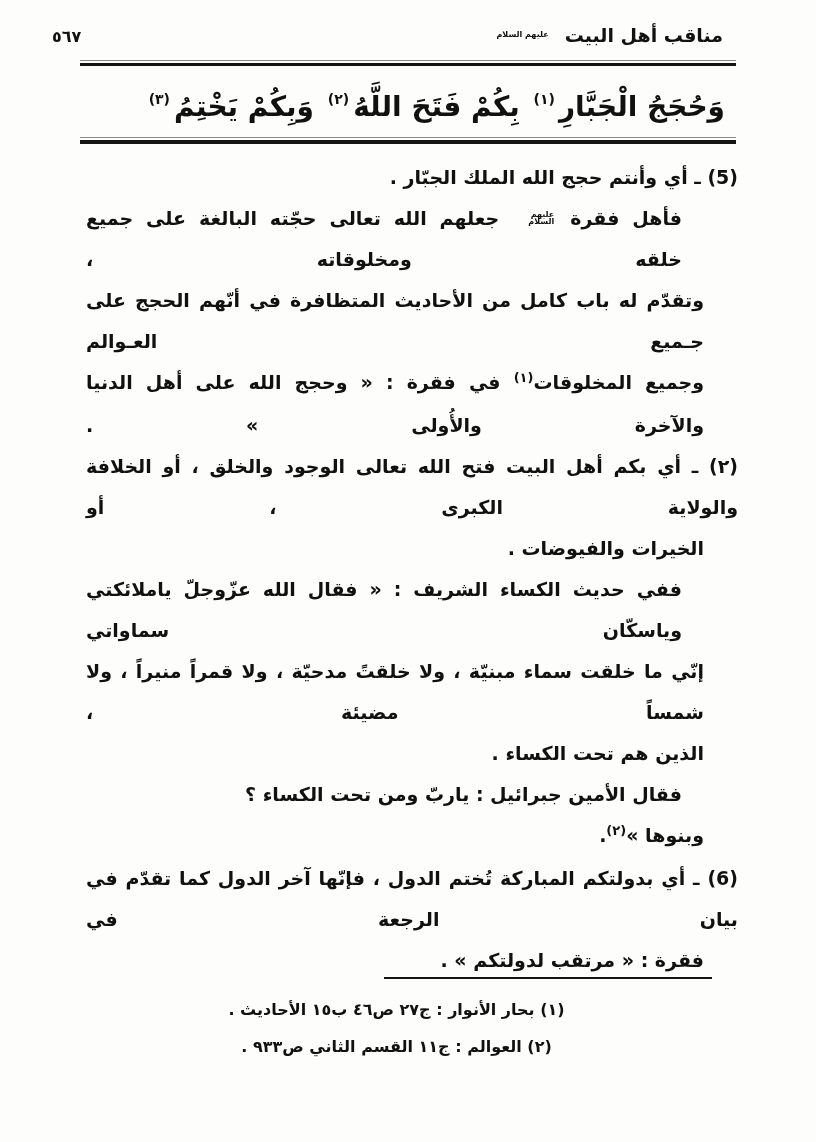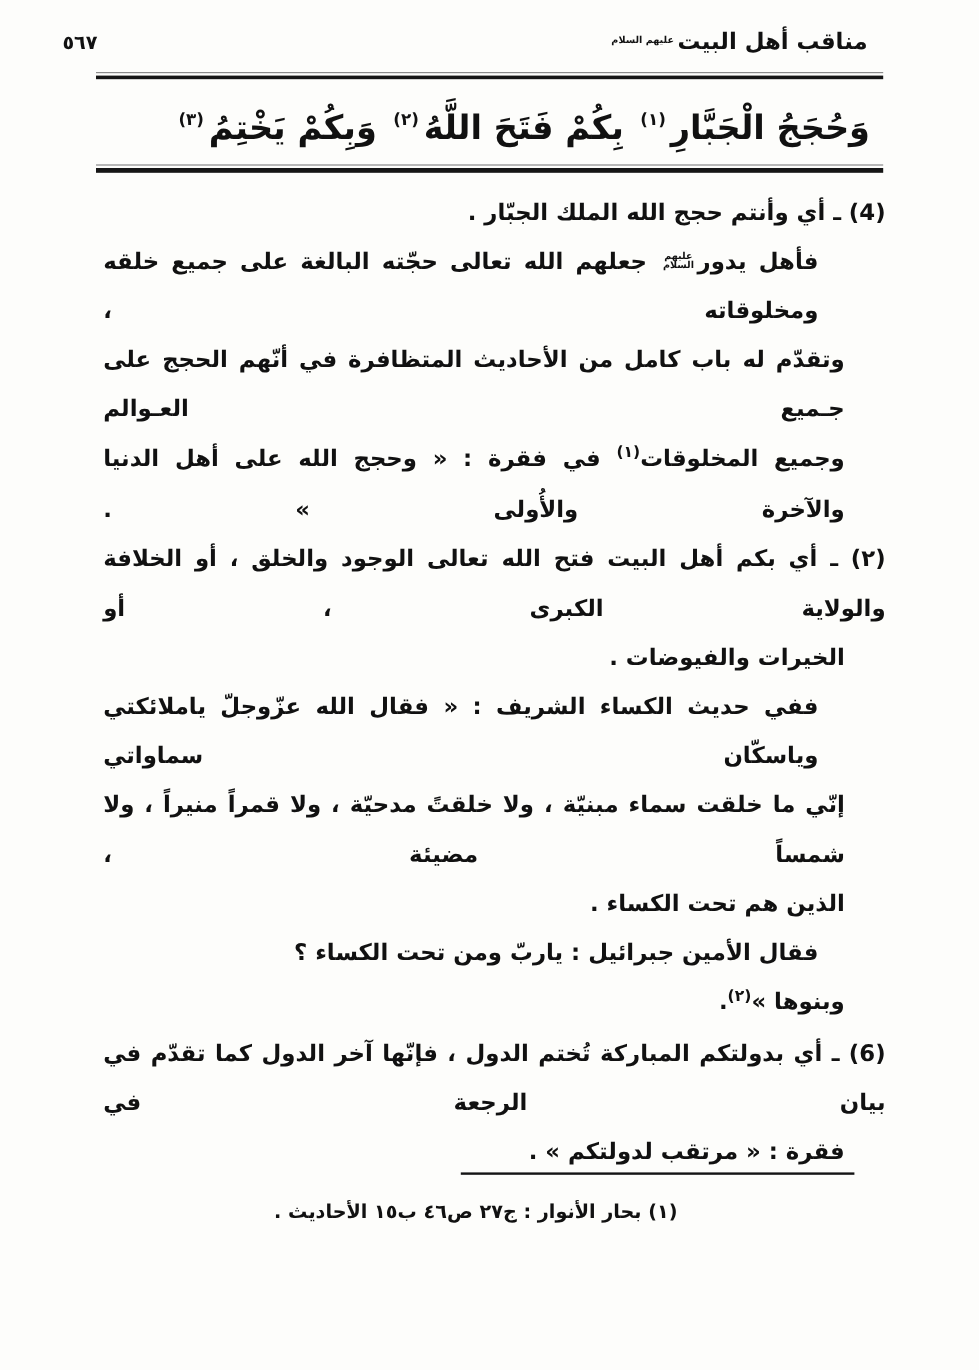--- a/index.html
+++ b/index.html
@@ -14,22 +14,22 @@
   }
   
   .header{
     position:absolute;top:24px;right:93px;left:52px;
     display:flex;justify-content:space-between;align-items:baseline;
   }
   .header-title{font-size:19px;font-weight:700;white-space:nowrap;}
   .page-number{font-size:16px;font-weight:700;}
   .sym{
     display:inline-block;width:26px;vertical-align:middle;
-    font-size:8px;line-height:7px;font-weight:700;text-align:center;
-    margin:0 3px;position:relative;top:-2px;
+    font-size:8px;line-height:7px;font-weight:700;
+    margin:0 16px;position:relative;top:-2px;
   }
   
   .rule{position:absolute;right:80px;left:80px;}
   .rule .thin{height:1px;background:#8a8a8a;margin-bottom:2px;}
   .rule .thick{height:3px;background:#151515;}
   .rule-head{top:60px;}
   .rule-title{top:137px;}
   .rule-title .thick{height:4px;}
   
   .verse-title{
@@ -81,23 +81,23 @@
     <span>وَبِكُمْ يَخْتِمُ</span><span class="vsup">(٣)</span>
   </div>
 
   <div class="rule rule-title">
     <div class="thin"></div>
     <div class="thick"></div>
   </div>
 
   <div class="body-text">
 
-    <div class="line l-short l-marker">(4) ـ أي وأنتم حجج الله الملك الجبّار .</div>
+    <div class="line l-short l-marker">(5) ـ أي وأنتم حجج الله الملك الجبّار .</div>
 
-    <div class="line l-just l-indent"><span>فأهل يدور</span><span class="sym">عليهم السلام</span>
+    <div class="line l-just l-indent"><span>فأهل فقرة</span><span class="sym">عليهم السلام</span>
       <span>جعلهم الله تعالى حجّته البالغة على جميع خلقه ومخلوقاته ،</span></div>
 
     <div class="line l-just">وتقدّم له باب كامل من الأحاديث المتظافرة في أنّهم الحجج على جـميع العـوالم</div>
 
     <div class="line l-just"><span>وجميع المخلوقات</span><span class="bsup">(١)</span>
       <span>في فقرة : « وحجج الله على أهل الدنيا والآخرة والأُولى » .</span></div>
 
     <div class="line l-just l-marker">(٢) ـ أي بكم أهل البيت فتح الله تعالى الوجود والخلق ، أو الخلافة والولاية الكبرى ، أو</div>
     <div class="line l-short">الخيرات والفيوضات .</div>
     <div class="line l-just l-indent">ففي حديث الكساء الشريف : « فقال الله عزّوجلّ ياملائكتي وياسكّان سماواتي</div>
@@ -108,15 +108,16 @@
     <div class="line l-short"><span>وبنوها »</span><span class="bsup">(٢)</span><span>.</span></div>
 
     <div class="line l-just l-marker">(6) ـ أي بدولتكم المباركة تُختم الدول ، فإنّها آخر الدول كما تقدّم في بيان الرجعة في</div>
     <div class="line l-short">فقرة : « مرتقب لدولتكم » .</div>
 
   </div>
 
   <div class="footnote-sep"></div>
   <div class="footnotes">
     <div class="footnote">(١) بحار الأنوار : ج٢٧ ص٤٦ ب١٥ الأحاديث .</div>
+    <div class="footnote">(٢) العوالم : ج١١ القسم الثاني ص٩٣٣ .</div>
   </div>
 
 </div>
 
 </body></html>

